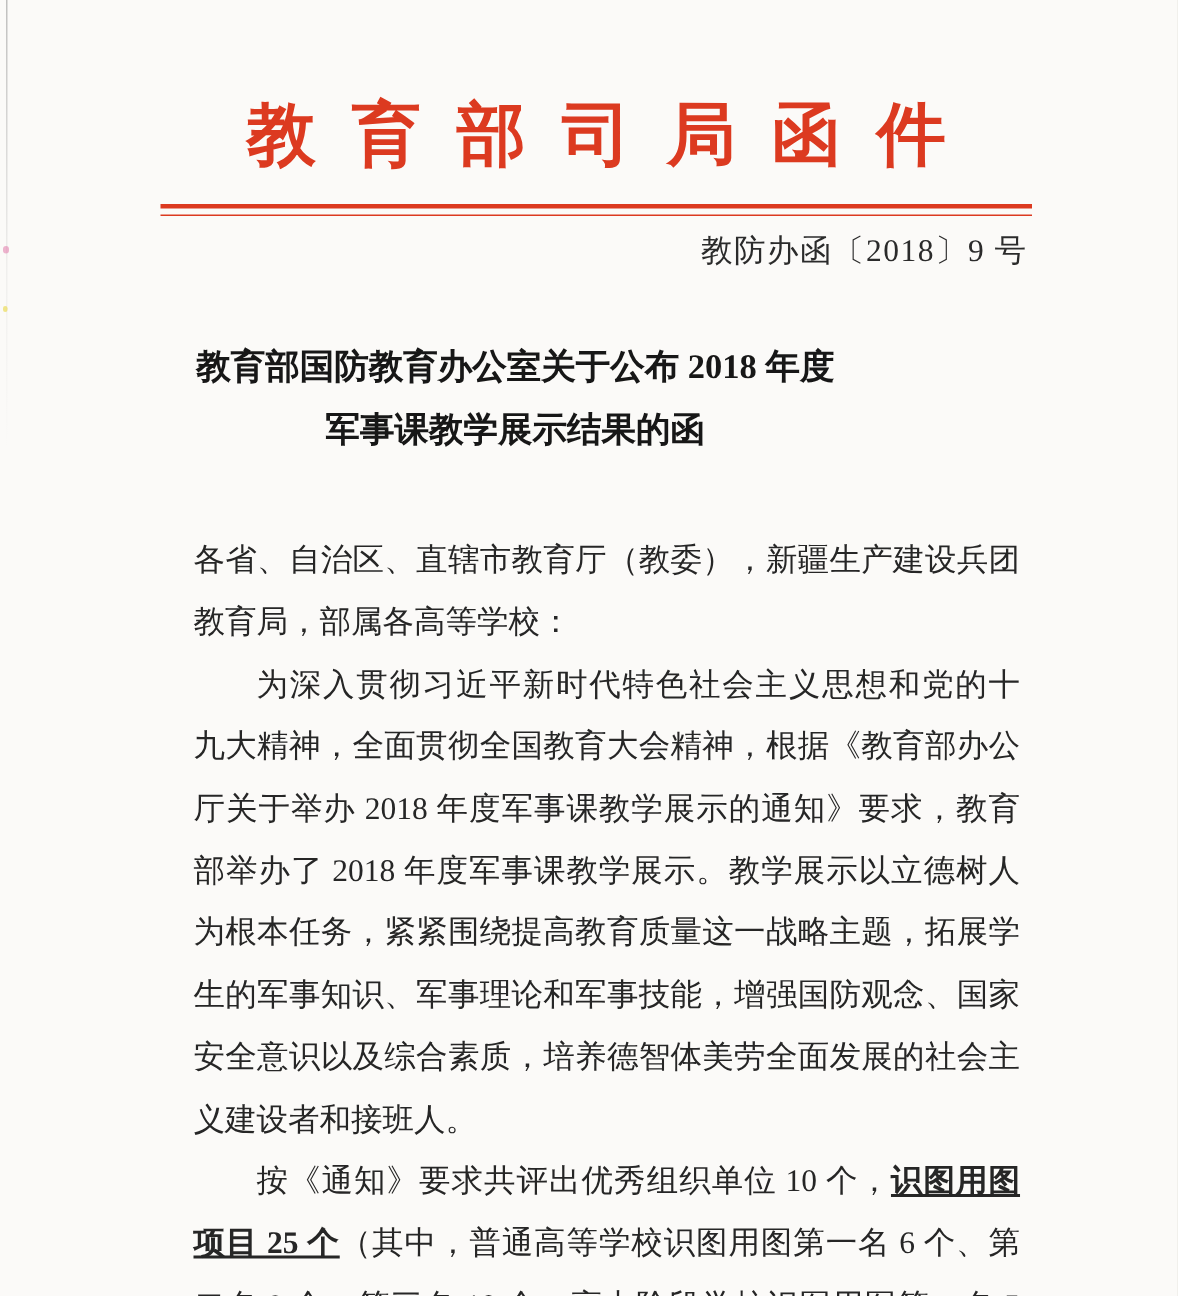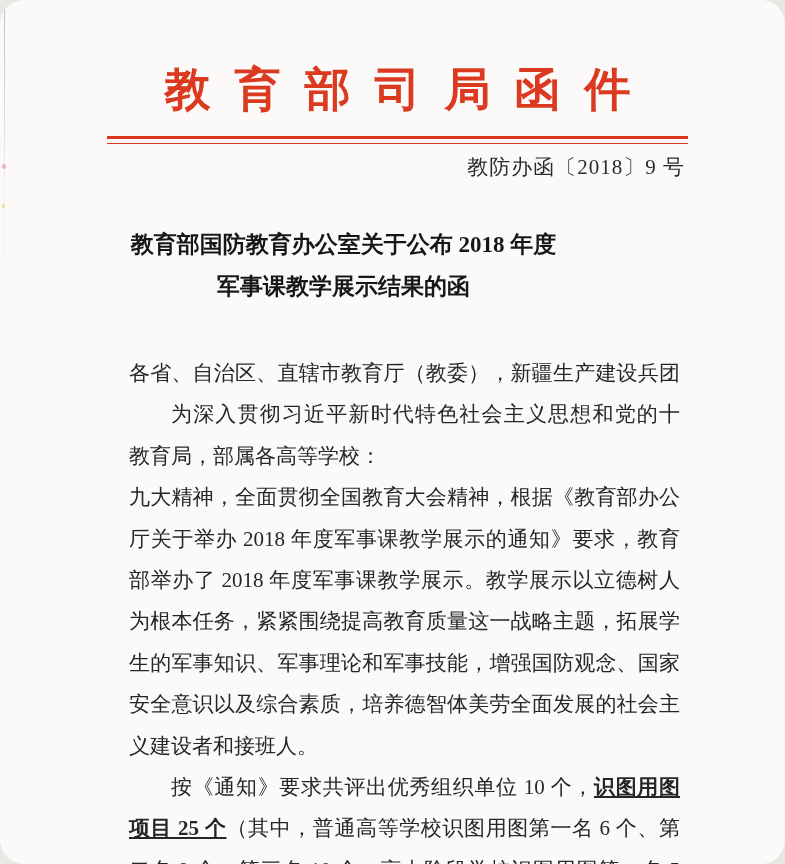--- a/index.html
+++ b/index.html
@@ -4,21 +4,20 @@
 <style>
   html,body{margin:0;padding:0;background:#e9e7e4;}
   .page{
     position:relative;
     width:785px;height:864px;
     margin:0 auto;
     background:var(--paper,#fbfaf8);
     overflow:hidden;
     font-family:"Liberation Serif","DejaVu Serif",serif;
     color:var(--ink,#262626);
-    border-radius:24px;
   }
   
   .edge-line{
     position:absolute;left:4px;top:0;width:1px;height:300px;
     background:linear-gradient(to bottom, rgba(120,120,120,.45), rgba(160,160,160,.12) 60%, rgba(160,160,160,0));
   }
   .speck-pink{position:absolute;left:2px;top:164px;width:4px;height:5px;background:rgba(225,120,170,.55);border-radius:2px;}
   .speck-yellow{position:absolute;left:2px;top:204px;width:3px;height:4px;background:rgba(235,220,90,.7);border-radius:2px;}
 
   .letterhead{
@@ -73,22 +72,22 @@
 
   <div class="doc-number">教防办函〔2018〕9 号</div>
 
   <div class="doc-title">
     <div>教育部国防教育办公室关于公布 2018 年度</div>
     <div>军事课教学展示结果的函</div>
   </div>
 
   <div class="doc-body">
       <div class="line fill"><span>各省、自治区、直辖市教育厅（教委），新疆生产建设兵团</span></div>
+      <div class="line"><span>教育局，部属各高等学校：</span></div>
       <div class="line fill indent"><span>为深入贯彻习近平新时代特色社会主义思想和党的十</span></div>
-      <div class="line"><span>教育局，部属各高等学校：</span></div>
       <div class="line fill"><span>九大精神，全面贯彻全国教育大会精神，根据《教育部办公</span></div>
       <div class="line fill"><span>厅关于举办 2018 年度军事课教学展示的通知》要求，教育</span></div>
       <div class="line fill"><span>部举办了 2018 年度军事课教学展示。教学展示以立德树人</span></div>
       <div class="line fill"><span>为根本任务，紧紧围绕提高教育质量这一战略主题，拓展学</span></div>
       <div class="line fill"><span>生的军事知识、军事理论和军事技能，增强国防观念、国家</span></div>
       <div class="line fill"><span>安全意识以及综合素质，培养德智体美劳全面发展的社会主</span></div>
       <div class="line"><span>义建设者和接班人。</span></div>
       <div class="line fill indent"><span>按《通知》要求共评出优秀组织单位 10 个，</span><span class="bold">识图用图</span></div>
       <div class="line fill"><span class="bold">项目 25 个</span><span>（其中，普通高等学校识图用图第一名 6 个、第</span></div>
       <div class="line fill"><span>二名 9 个、第三名 10 个；高中阶段学校识图用图第一名 5</span></div>

